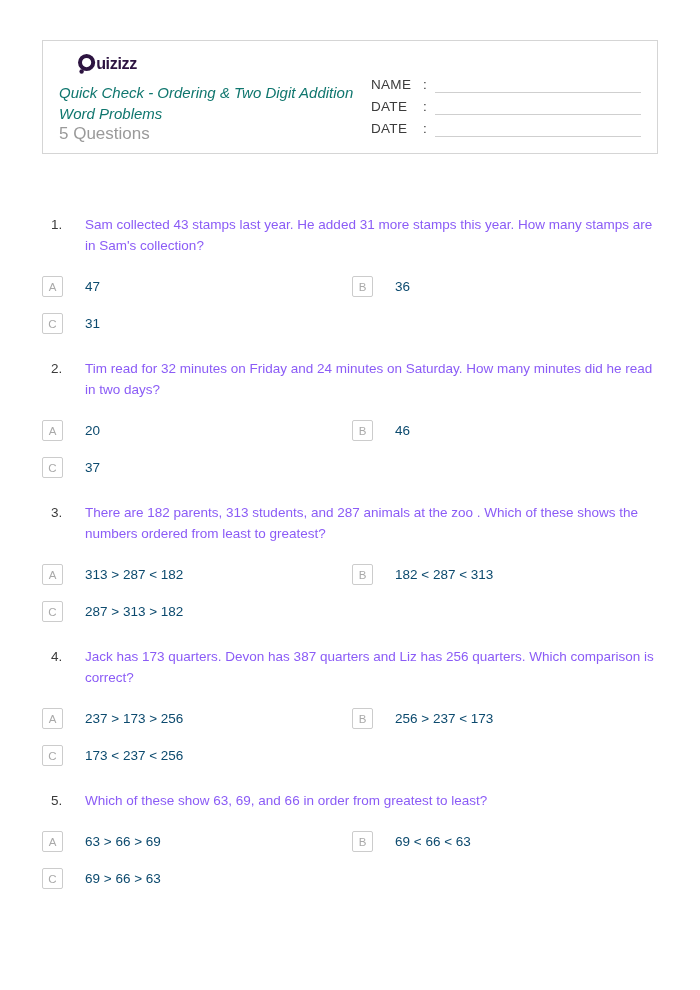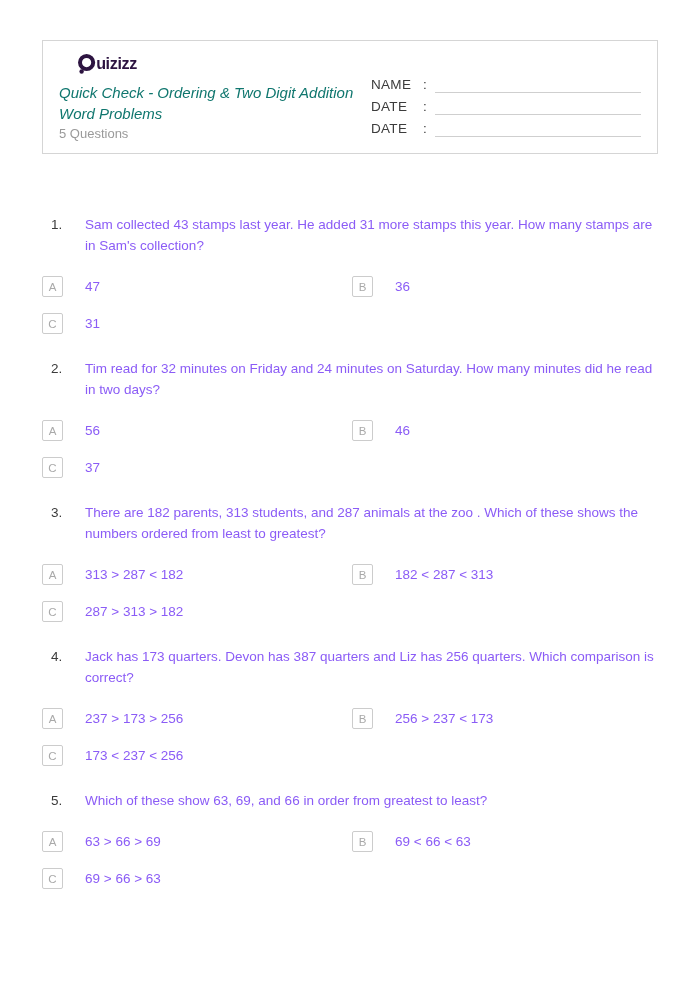--- a/index.html
+++ b/index.html
@@ -20,21 +20,21 @@
     display:flex;
     padding:12px 16px 10px 16px;
   }
   .header-left { width:312px; display:flex; flex-direction:column; }
   .logo { height:28px; margin-bottom:7px; }
   .quiz-title {
     font-size:15px; line-height:21px; color:#0f766e;
     width:300px;
     font-style:italic;
   }
-  .quiz-subtitle { font-size:13px; line-height:18px; color:#9a9a9a; margin-top:1px; }
+  .quiz-subtitle { font-size:17px; line-height:18px; color:#9a9a9a; margin-top:1px; }
 
   .header-right {
     flex:1;
     display:flex; flex-direction:column; justify-content:flex-end;
     padding:4px 0 6px 0;
   }
   .field-row { display:flex; align-items:flex-end; height:22px; }
   .field-label {
     width:56px; display:flex; justify-content:space-between;
     font-size:13.5px; color:#3c3c3c; letter-spacing:0.3px;
@@ -66,21 +66,21 @@
   .obox {
     width:21px; height:21px;
     border:1px solid #cccccc; border-radius:2px;
     display:flex; align-items:center; justify-content:center;
     font-size:11.5px; color:#a9a9a9;
     flex-shrink:0;
     background:#ffffff;
   }
   .oval {
     margin-left:22px;
-    font-size:13.5px; color:#8b5cf6; line-height:21px;
+    font-size:13.5px; color:#0c4a6e; line-height:21px;
   }
 </style>
 </head>
 <body>
 
 <div class="page">
 
   <div class="header-box">
     <div class="header-left">
       <svg class="logo" viewBox="0 0 130 30" width="130" height="30">
@@ -140,21 +140,21 @@
     </div>
 
     <div class="qblock">
       <div class="qrow">
         <div class="qnum">2.</div>
         <div class="qtext">Tim read for 32 minutes on Friday and 24 minutes on Saturday. How many minutes did he read in two days?</div>
       </div>
       <div class="opts">
         <div class="opt">
           <span class="obox">A</span>
-          <span class="oval">56</span>
+          <span class="oval">20</span>
         </div>
         <div class="opt">
           <span class="obox">B</span>
           <span class="oval">46</span>
         </div>
         <div class="opt">
           <span class="obox">C</span>
           <span class="oval">37</span>
         </div>
       </div>

